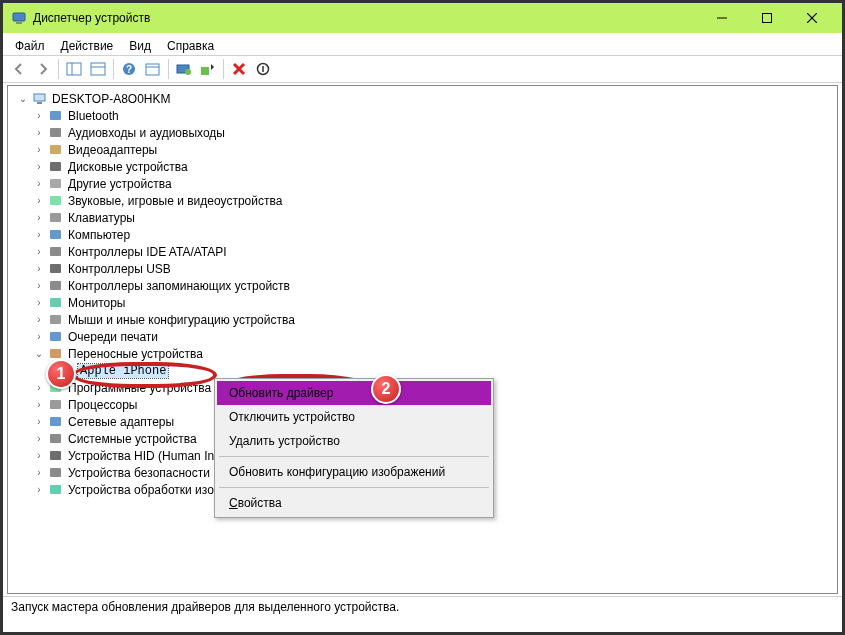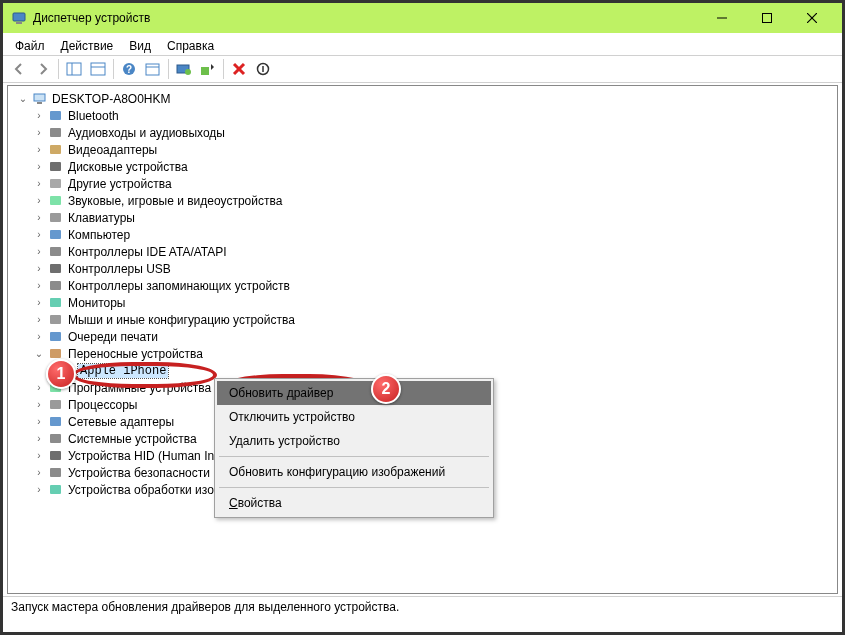--- a/index.html
+++ b/index.html
@@ -22,21 +22,21 @@
   .tree-row .ico { width: 16px; height: 16px; margin: 0 2px; display: inline-flex; }
   .tree-row .lbl { padding: 0 2px; }
   .indent-0 { padding-left: 8px; }
   .indent-1 { padding-left: 24px; }
   .indent-2 { padding-left: 50px; }
   .selected .lbl { background: #cde8ff; outline: 1px dotted #555; }
   .highlight-oval { position: absolute; border: 4px solid #c72121; border-radius: 50% / 60%; pointer-events: none; }
   .badge { position: absolute; width: 30px; height: 30px; border-radius: 50%; background: radial-gradient(circle at 35% 30%, #ff6b6b, #c72121); border: 2px solid #fff; box-shadow: 0 1px 3px rgba(0,0,0,.4); color: #fff; font-weight: bold; font-size: 16px; display: flex; align-items: center; justify-content: center; pointer-events: none; z-index: 50; }
   .context-menu { position: absolute; background: #f0f0f0; border: 1px solid #a0a0a0; box-shadow: 2px 2px 4px rgba(0,0,0,.25); min-width: 280px; padding: 2px; z-index: 10; }
   .ctx-item { padding: 5px 12px; cursor: default; }
-  .ctx-item.hovered { background: #737373; }
+  .ctx-item.hovered { background: #a21caf; }
   .ctx-sep { height: 1px; background: #c0c0c0; margin: 3px 2px; }
   .status-bar { border-top: 1px solid #d0d0d0; padding: 3px 8px; font-size: 12px; height: 36px; }
   svg { display: block; }
   .under { text-decoration: underline; }
 </style>
 </head>
 <body>
 
 <div class="window">
 

